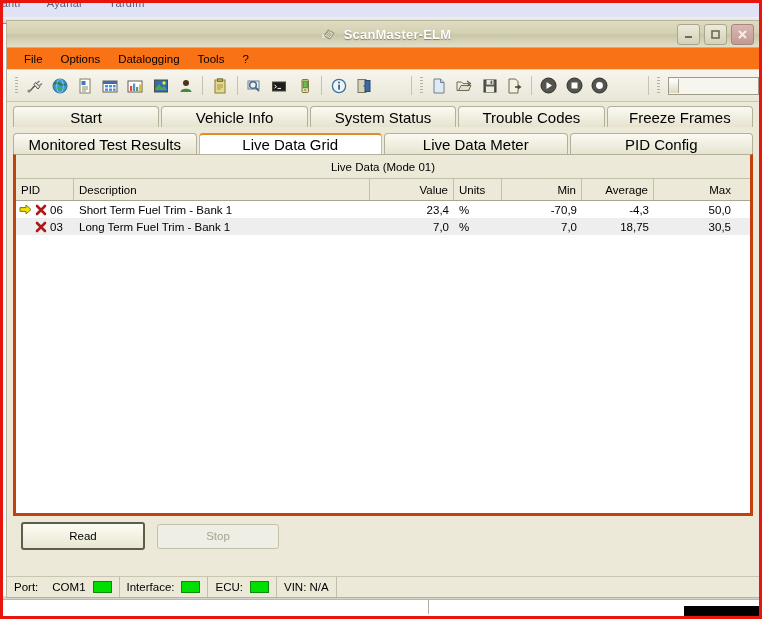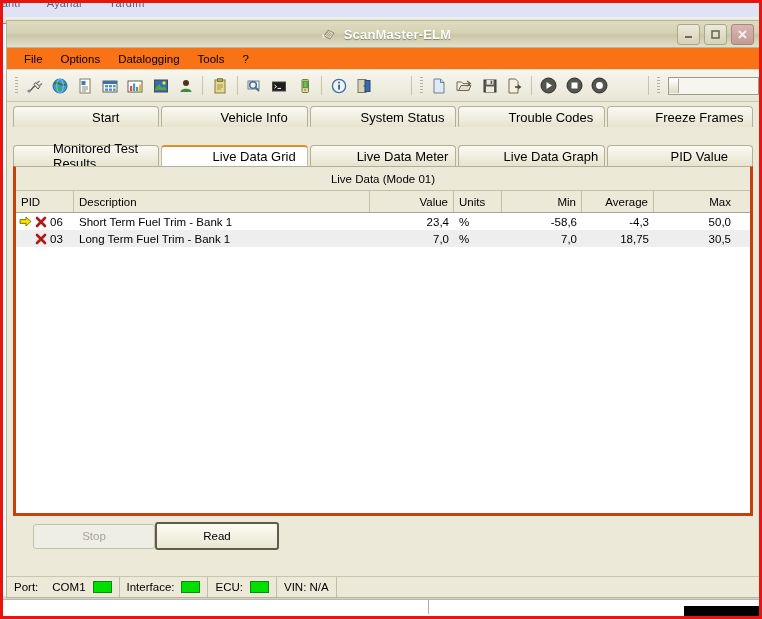--- a/index.html
+++ b/index.html
@@ -99,28 +99,28 @@
   .tsep{width:1px;height:19px;background:#c6c3ae;margin:0 4px;}
   #progress-wrap{
     width:92px;height:16px;margin-left:4px;
     border:1px solid #9e9c88;background:#f6f5ee;display:flex;align-items:center;
   }
   #progress-knob{width:9px;height:14px;background:linear-gradient(#ffffff,#ddd9c4);border-right:1px solid #a8a690;}
 
   
   #tabs{flex:0 0 auto;padding:4px 6px 0 6px;background:#ece9d8;}
   .tabrow{display:flex;height:21px;}
-  .tabrow.row2{margin-top:18px;}
+  .tabrow.row2{margin-top:6px;}
   .tab{
     flex:1;margin-right:2px;
     background:linear-gradient(#fbfaf2,#e6e3cf);
     border:1px solid #b2b098;border-bottom:none;
     border-radius:4px 4px 0 0;
     display:flex;align-items:center;justify-content:center;
-    font-size:13px;color:#000;cursor:default;padding-left:39px;
+    font-size:15px;color:#000;cursor:default;
   }
   .tab:last-child{margin-right:0;}
   .tab.active{
     background:#ffffff;border-top:2px solid #e08c29;
     font-weight:normal;position:relative;z-index:3;
     border-left-color:#c0bda6;border-right-color:#c0bda6;
   }
   
   #content{
     flex:1;margin:0 6px 0 6px;
@@ -429,22 +429,21 @@
         <div class="tab">Start</div>
         <div class="tab">Vehicle Info</div>
         <div class="tab">System Status</div>
         <div class="tab">Trouble Codes</div>
         <div class="tab">Freeze Frames</div>
       </div>
       <div class="tabrow row2">
         <div class="tab">Monitored Test Results</div>
         <div class="tab active">Live Data Grid</div>
         <div class="tab">Live Data Meter</div>
-        <div class="tab">Live Data Graph</div>
-        <div class="tab">PID Value</div>
+        <div class="tab">PID Config</div>
       </div>
     </div>
 
     <div id="content">
       <div id="grid-title">Live Data (Mode 01)</div>
 
       <div id="grid-head">
         <div class="hcell c-pid">PID</div>
         <div class="hcell c-desc">Description</div>
         <div class="hcell c-val r">Value</div>
@@ -466,21 +465,21 @@
             <span class="x-slot">
               <svg width="12" height="12" viewBox="0 0 12 12">
                 <path d="M2 2 L10 10 M10 2 L2 10" stroke="#b01818" stroke-width="2.6" stroke-linecap="round"></path>
               </svg>
             </span>
             <span class="pidnum">06</span>
           </div>
           <div class="cell c-desc">Short Term Fuel Trim - Bank 1</div>
           <div class="cell c-val r">23,4</div>
           <div class="cell c-units">%</div>
-          <div class="cell c-min r">-58,6</div>
+          <div class="cell c-min r">-70,9</div>
           <div class="cell c-avg r">-4,3</div>
           <div class="cell c-max r">50,0</div>
         </div>
 
         <div class="row alt">
           <div class="cell pidcell c-pid">
             <span class="arrow-slot"></span>
             <span class="x-slot">
               <svg width="12" height="12" viewBox="0 0 12 12">
                 <path d="M2 2 L10 10 M10 2 L2 10" stroke="#b01818" stroke-width="2.6" stroke-linecap="round"></path>
@@ -493,22 +492,22 @@
           <div class="cell c-units">%</div>
           <div class="cell c-min r">7,0</div>
           <div class="cell c-avg r">18,75</div>
           <div class="cell c-max r">30,5</div>
         </div>
 
       </div>
     </div>
 
     <div id="btnbar">
+      <div class="abtn" id="btn-read">Read</div>
       <div class="abtn" id="btn-stop">Stop</div>
-      <div class="abtn" id="btn-read">Read</div>
     </div>
 
     <div id="statusbar">
       <div class="sb-seg">
         <span>Port:</span>
         <span style="margin-left:14px;">COM1</span>
         <span class="led"></span>
       </div>
       <div class="sb-seg">
         <span>Interface:</span>

